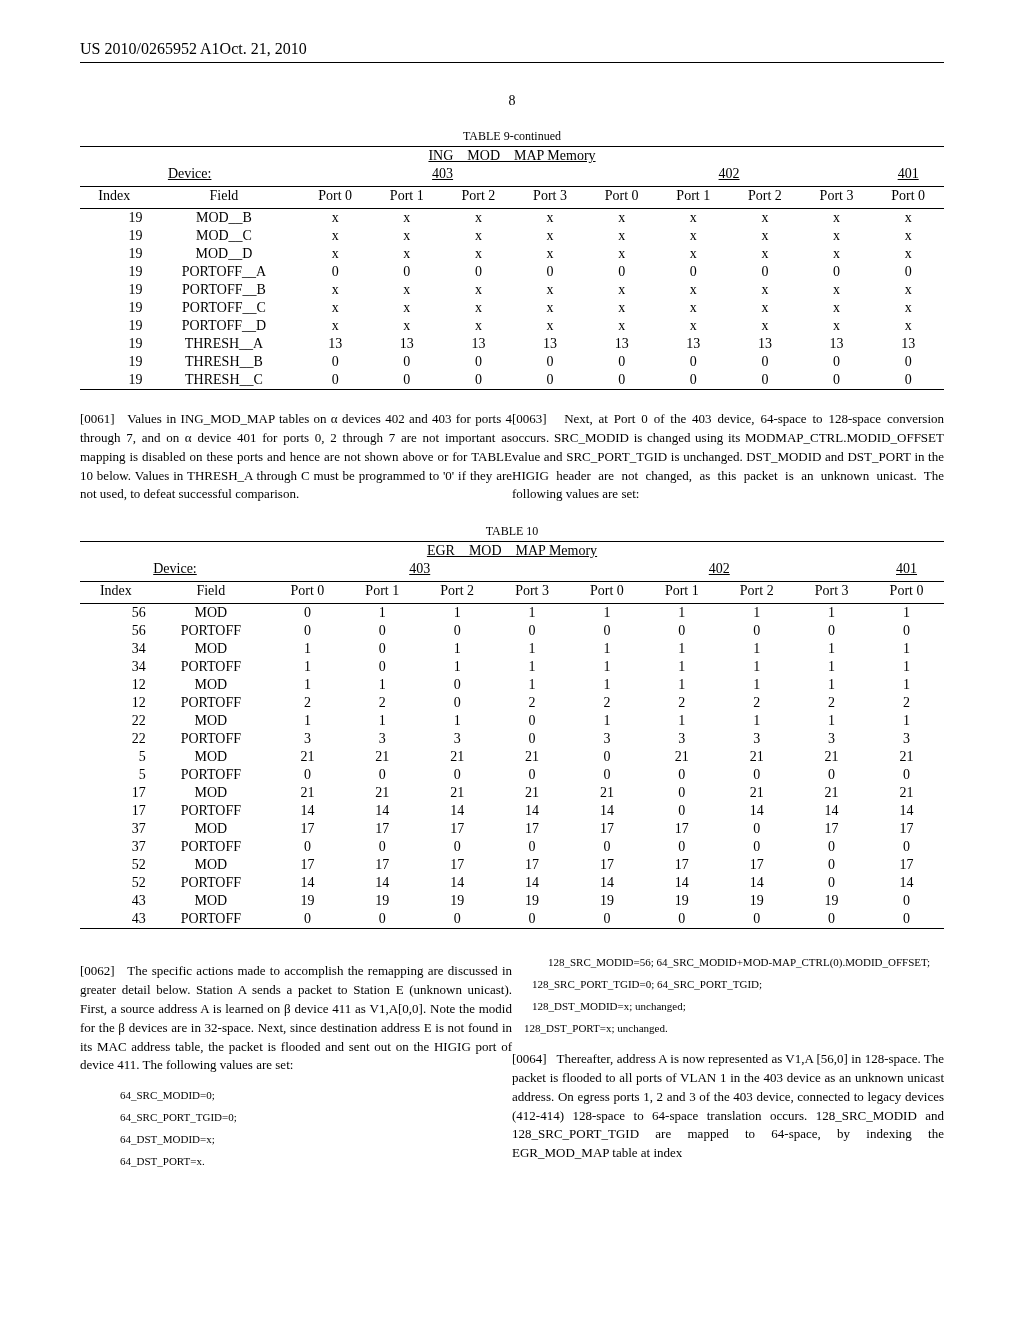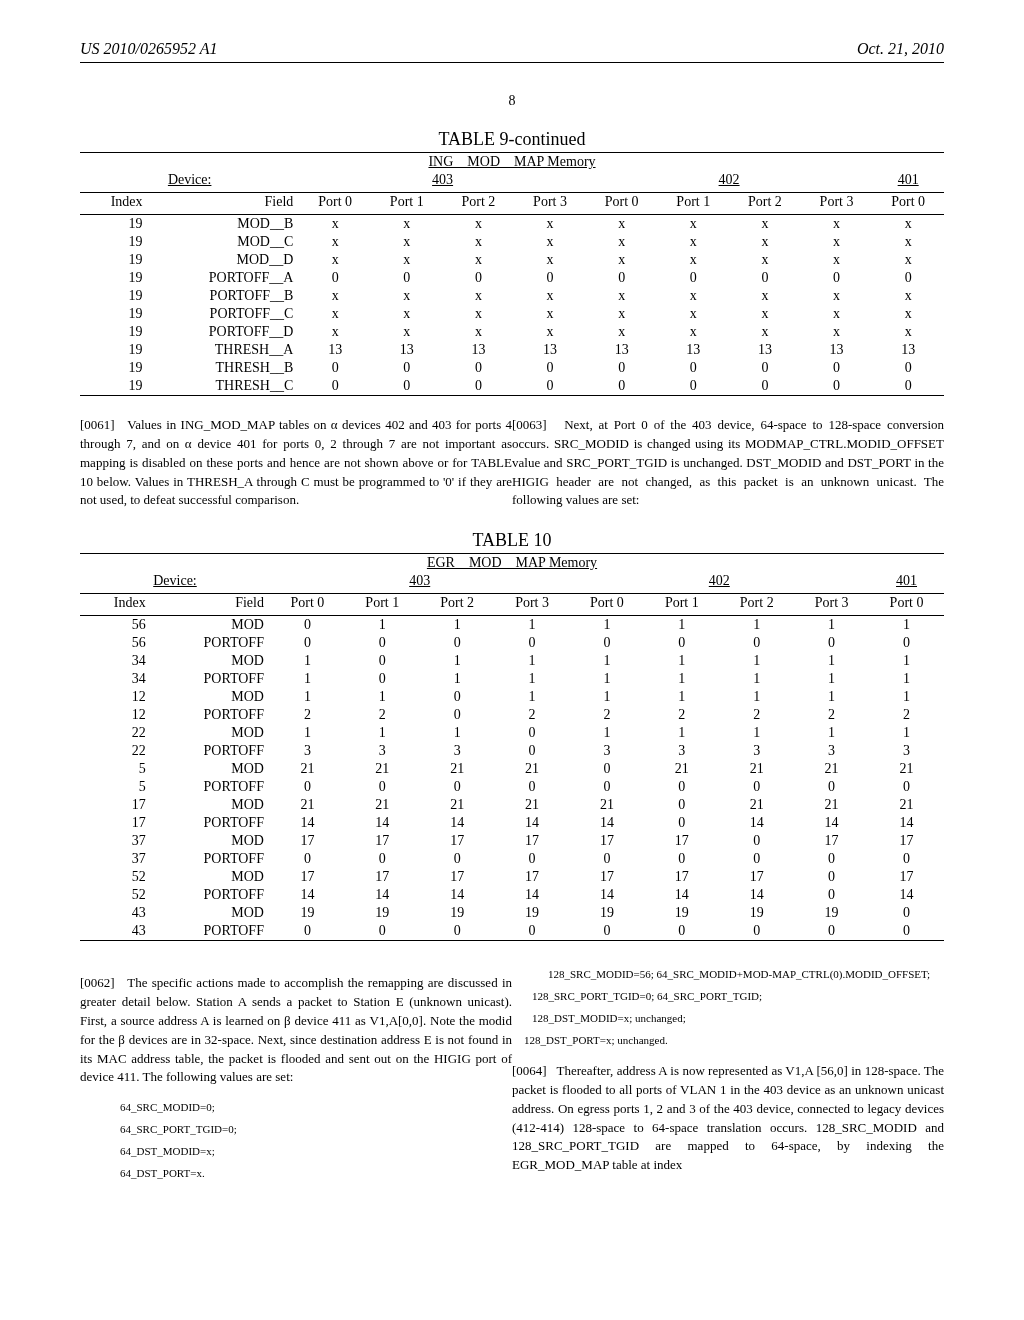--- a/index.html
+++ b/index.html
@@ -6,55 +6,54 @@
       font-family: "Times New Roman", Times, serif;
       font-size: 14px;
       margin: 0;
       padding: 40px 80px;
       background: white;
       width: 1024px;
       box-sizing: border-box;
     }
     .header {
       display: flex;
-      justify-content: space-between;
+      justify-content: flex-start;
       border-bottom: 1px solid #000;
       padding-bottom: 4px;
       margin-bottom: 30px;
-      font-style: italic;
     }
     .header-left {
       font-size: 16px;
     }
     .header-right {
       font-size: 16px;
     }
     .page-num {
       text-align: center;
       font-size: 14px;
       margin-bottom: 20px;
     }
     .table-caption {
       text-align: center;
-      font-size: 18px;
+      font-size: 12px;
       margin-bottom: 2px;
     }
     table {
       border-collapse: collapse;
       width: 100%;
       font-size: 14px;
       margin-bottom: 20px;
     }
     table td, table th {
       padding: 1px 6px;
       text-align: center;
       font-weight: normal;
     }
     table .lcol {
-      text-align: right;
+      text-align: center;
     }
     table .rcol {
       text-align: right;
     }
     .header-row td, .header-row th {
       padding-bottom: 4px;
     }
     .device-row {
       border-bottom: 1px solid #000;
     }

